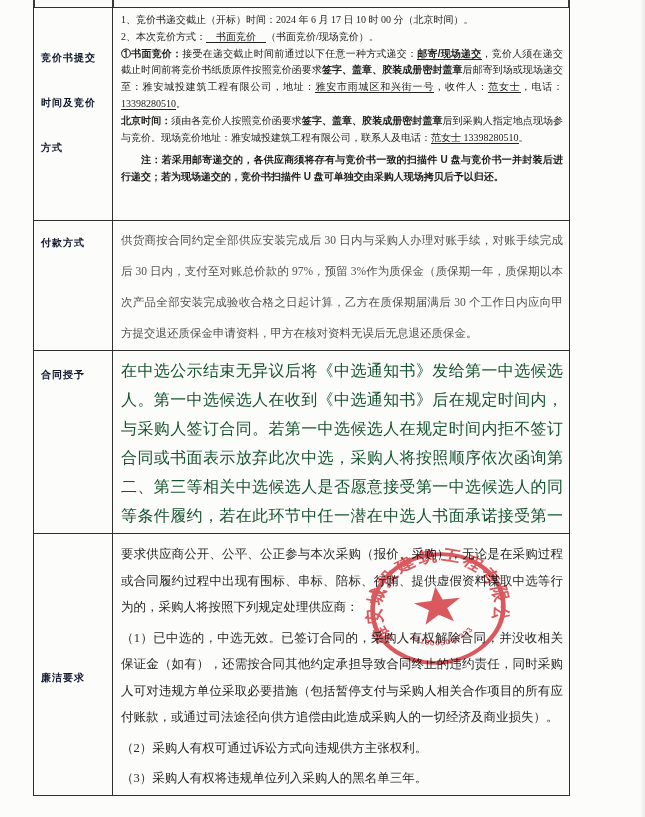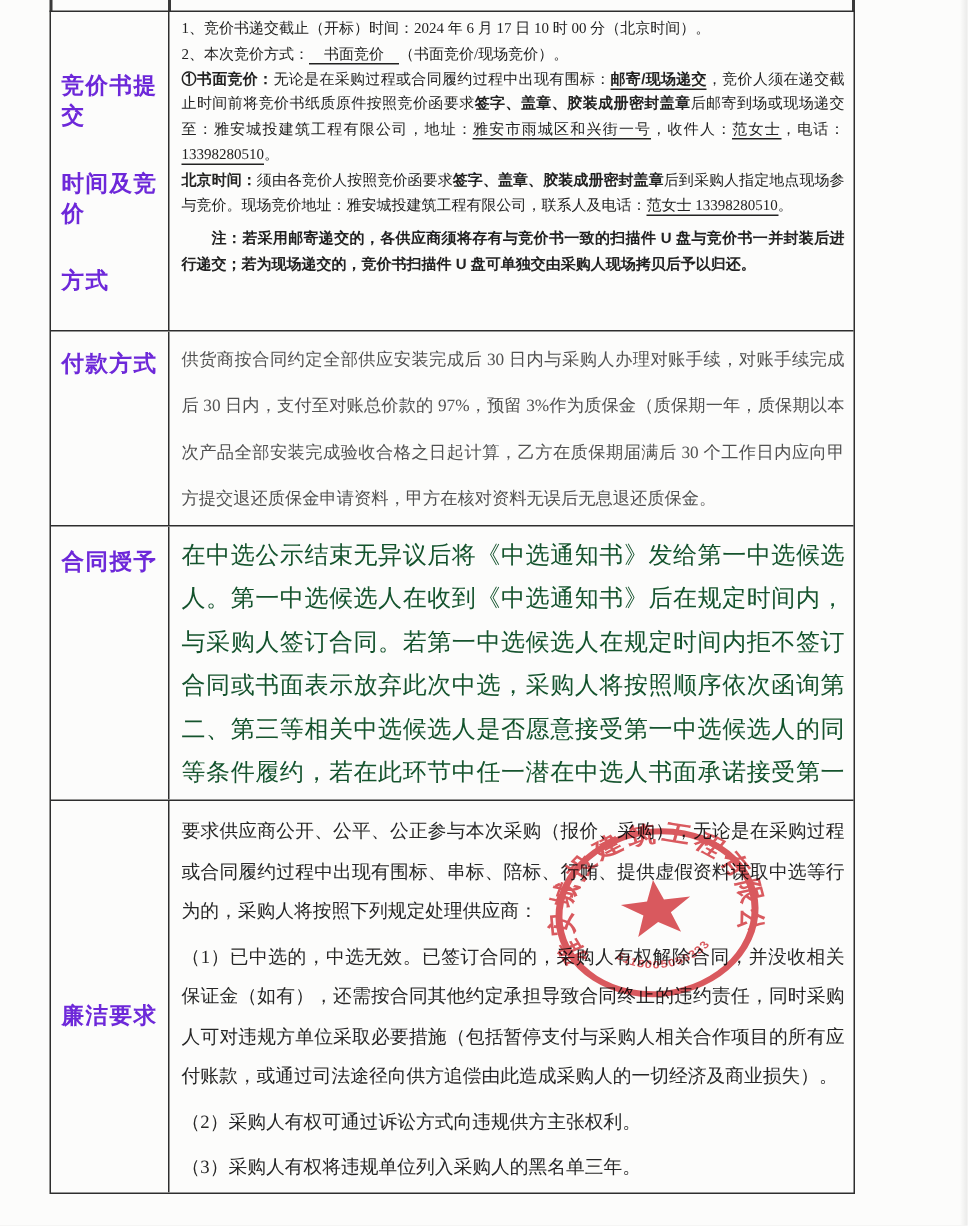--- a/index.html
+++ b/index.html
@@ -10,21 +10,21 @@
   
   .stub{position:absolute;top:0;width:1.5px;height:8px;background:#3a3a3a;}
   .stub.s-left{left:33px;} .stub.s-mid{left:112px;} .stub.s-right{left:568px;}
 
   
   .tbl{position:absolute;left:33px;top:7px;width:537px;border:1.5px solid #2e2e2e;box-sizing:border-box;}
   .row{display:flex;border-top:1.5px solid #2e2e2e;box-sizing:border-box;overflow:hidden;}
   .row:first-child{border-top:none;}
   .r0{height:212px;} .r1{height:130px;} .r2{height:183px;justify-content:center;} .r3{height:262px;}
   .hdr{width:79px;flex:0 0 79px;border-right:1.5px solid #2e2e2e;box-sizing:border-box;
-    font-family:"Liberation Sans",sans-serif;font-weight:700;font-size:15px;color:#6d28d9;
+    font-family:"Liberation Sans",sans-serif;font-weight:700;font-size:10px;color:#0f172a;
     padding:12px 0 0 7px;letter-spacing:1px;line-height:20px;}
   .r0 .hdr{padding-top:40px;}
   .r0 .hdr .hline{margin-bottom:25px;}
   .r2 .hdr{padding-top:14px;}
   .r3 .hdr{padding-top:134px;}
   .content{flex:1;box-sizing:border-box;padding:4px 6px 0 8px;text-align:justify;color:#222;}
   .content p{margin:0;}
   
   .r0 .content{font-size:10px;line-height:16.8px;}
   .r1 .content{font-size:11.5px;line-height:31px;color:#515151;padding-top:4px;}
@@ -54,21 +54,21 @@
 
   <div class="row r0">
         <div class="hdr">
           <div class="hline">竞价书提交</div>
           <div class="hline">时间及竞价</div>
           <div class="hline">方式</div>
         </div>
         <div class="content">
           <p class="para"><span>1、竞价书递交截止（开标）时间：2024 年 6 月 17 日 10 时 00 分（北京时间）。</span></p>
           <p class="para"><span>2、本次竞价方式：</span><span class="u">　书面竞价　</span><span>（书面竞价/现场竞价）。</span></p>
-          <p class="para"><span class="b ">①书面竞价：</span><span>无论是在采购过程或合同履约过程中出现有围标：</span><span class="b u">邮寄/现场递交</span><span>，竞价人须在递交截止时间前将竞价书纸质原件按照竞价函要求</span><span class="b ">签字、盖章、胶装成册密封盖章</span><span>后邮寄到场或现场递交至：雅安城投建筑工程有限公司，地址：</span><span class="u">雅安市雨城区和兴街一号</span><span>，收件人：</span><span class="u">范女士</span><span>，电话：</span><span class="u">13398280510</span><span>。</span></p>
+          <p class="para"><span class="b ">①书面竞价：</span><span>接受在递交截止时间前通过以下任意一种方式递交：</span><span class="b u">邮寄/现场递交</span><span>，竞价人须在递交截止时间前将竞价书纸质原件按照竞价函要求</span><span class="b ">签字、盖章、胶装成册密封盖章</span><span>后邮寄到场或现场递交至：雅安城投建筑工程有限公司，地址：</span><span class="u">雅安市雨城区和兴街一号</span><span>，收件人：</span><span class="u">范女士</span><span>，电话：</span><span class="u">13398280510</span><span>。</span></p>
           <p class="para"><span class="b ">北京时间：</span><span>须由各竞价人按照竞价函要求</span><span class="b ">签字、盖章、胶装成册密封盖章</span><span>后到采购人指定地点现场参与竞价。现场竞价地址：雅安城投建筑工程有限公司，联系人及电话：</span><span class="u">范女士 13398280510</span><span>。</span></p>
           <p class="para note"><span class="b ">注：若采用邮寄递交的，各供应商须将存有与竞价书一致的扫描件 U 盘与竞价书一并封装后进行递交；若为现场递交的，竞价书扫描件 U 盘可单独交由采购人现场拷贝后予以归还。</span></p>
         </div>
       </div>
       <div class="row r1">
         <div class="hdr">
           <div class="hline">付款方式</div>
         </div>
         <div class="content">
           <p class="para"><span>供货商按合同约定全部供应安装完成后 30 日内与采购人办理对账手续，对账手续完成后 30 日内，支付至对账总价款的 97%，预留 3%作为质保金（质保期一年，质保期以本次产品全部安装完成验收合格之日起计算，乙方在质保期届满后 30 个工作日内应向甲方提交退还质保金申请资料，甲方在核对资料无误后无息退还质保金。</span></p>

